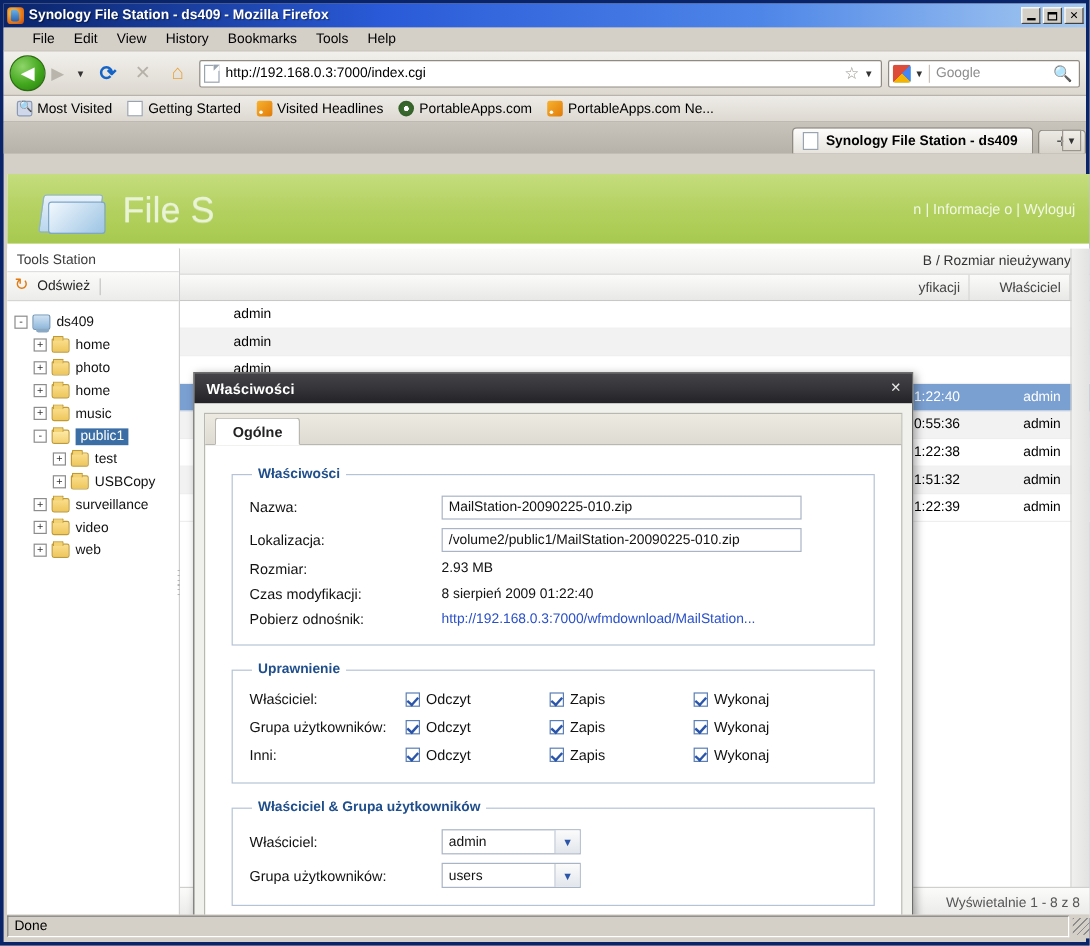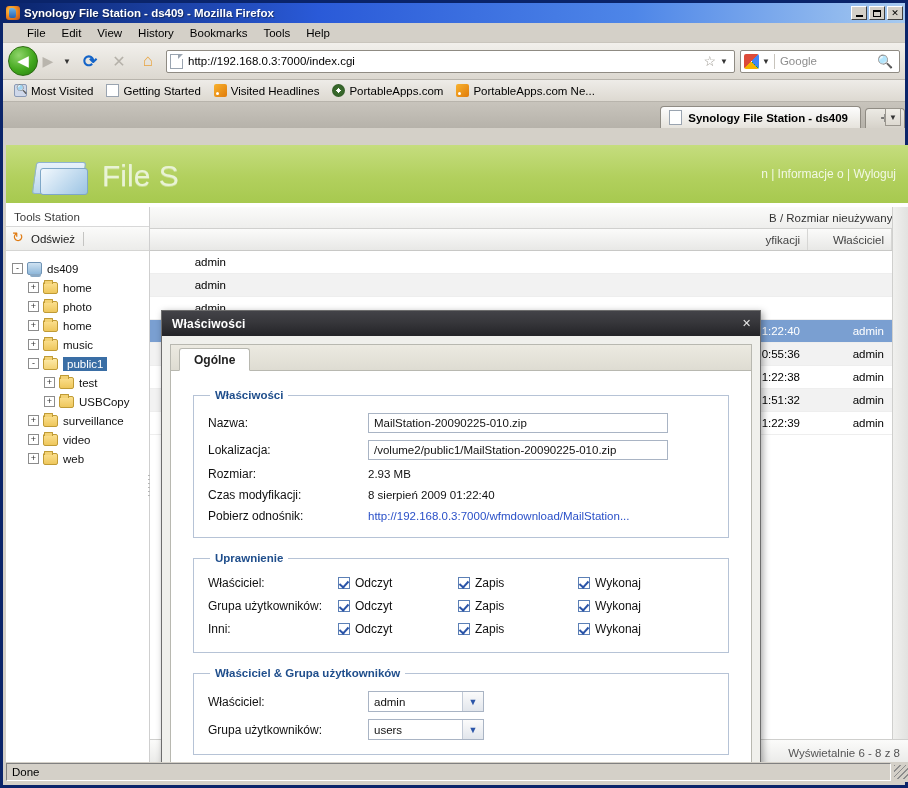--- a/index.html
+++ b/index.html
@@ -609,21 +609,21 @@
       <span class="pg-ico">▶</span>
       <span class="pg-ico">▶|</span>
       <span class="pg-sep"></span>
       <span class="pg-load"></span>
       <span class="pg-sep"></span>
       <span>Pozycji na stronę</span>
       <span style="display:flex;align-items:center">
         <span class="pg-num">50</span>
         <span class="pg-spin">▼</span>
       </span>
-      <span class="pg-right">Wyświetalnie 6 - 8 z 8</span>
+      <span class="pg-right">Wyświetalnie 1 - 8 z 8</span>
     </div>
 
     <div id="modal">
       <div id="modal-title">
         <div class="mt-text">Właściwości</div>
         <div class="mt-close">✕</div>
       </div>
       <div id="modal-body">
         <div class="tabframe">
           <div class="tabbar">

